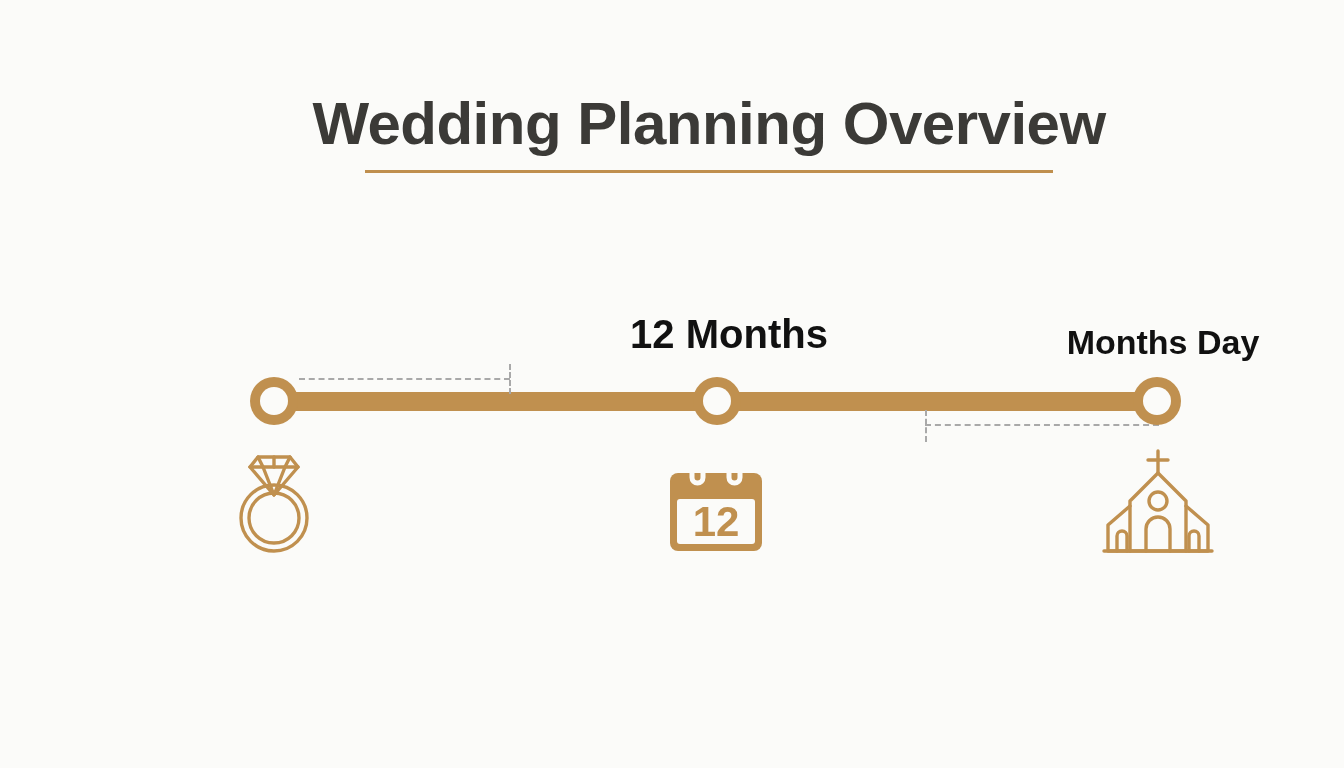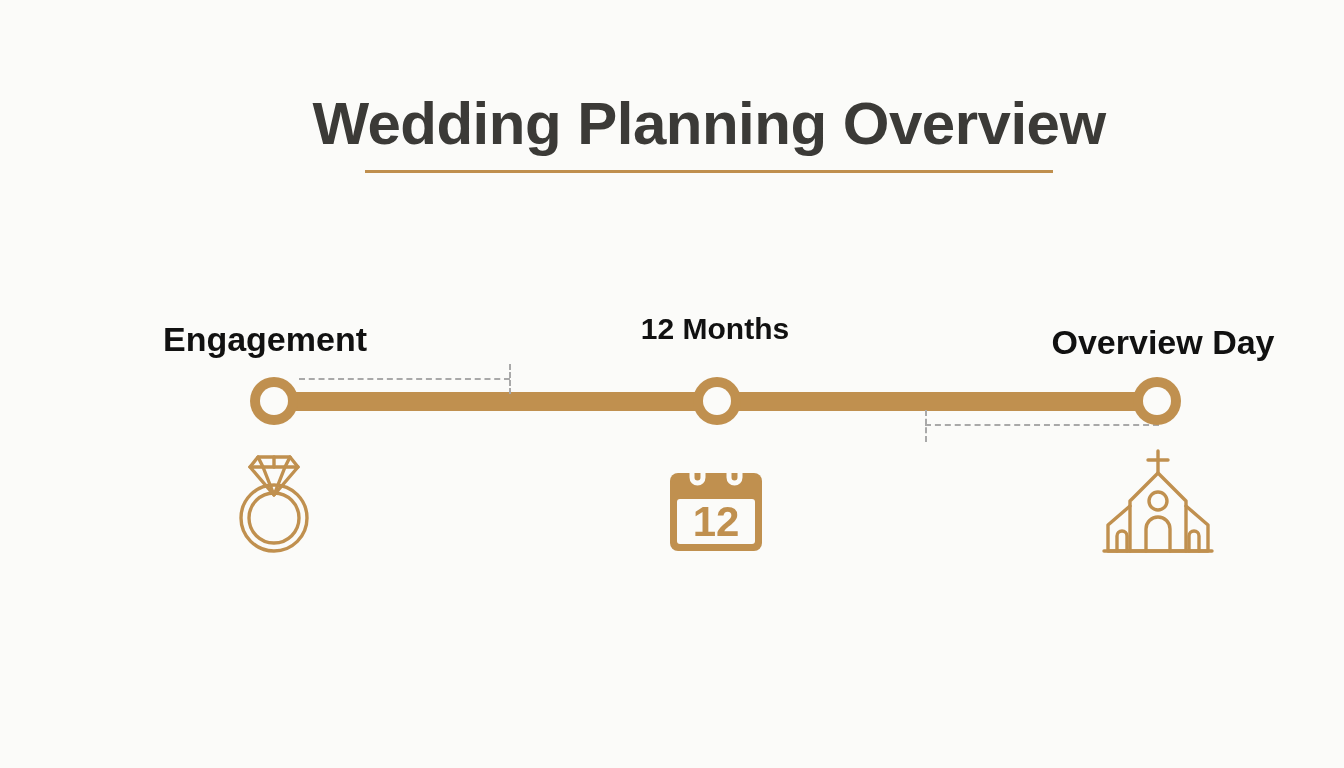--- a/index.html
+++ b/index.html
@@ -110,21 +110,21 @@
   .ms-label {
     position: absolute;
     font-family: "Liberation Sans", sans-serif;
     font-weight: bold;
     color: #111111;
     white-space: nowrap;
     text-align: center;
     transform: translateX(-50%);
   }
   .ms-label.l1 { left: 228px; top: 320px; font-size: 34px; }
-  .ms-label.l2 { left: 678px; top: 312px; font-size: 30px; }
+  .ms-label.l2 { left: 692px; top: 312px; font-size: 40px; }
   .ms-label.l3 { left: 1126px; top: 323px; font-size: 34px; }
 
   
   .icon-slot {
     position: absolute;
     width: 120px;
     height: 120px;
     transform: translateX(-50%);
   }
   .icon-slot.i1 { left: 237px; top: 443px; }
@@ -148,23 +148,22 @@
 
     <div class="dash-h dash-left-h"></div>
     <div class="dash-v dash-left-v"></div>
     <div class="dash-h dash-right-h"></div>
     <div class="dash-v dash-right-v"></div>
 
     <div class="node n1"></div>
     <div class="node n2"></div>
     <div class="node n3"></div>
 
-    <div class="ms-label l1">Engagement</div>
     <div class="ms-label l2">12 Months</div>
-    <div class="ms-label l3">Overview Day</div>
+    <div class="ms-label l3">Months Day</div>
 
     <div class="icon-slot i1">
       <svg viewBox="0 0 120 120" xmlns="http://www.w3.org/2000/svg">
         <g fill="none" stroke="#c0904f" stroke-width="3.4" stroke-linejoin="round" stroke-linecap="round">
           <circle cx="60" cy="75" r="33"></circle>
           <circle cx="60" cy="75" r="25"></circle>
           <path d="M36 24 L84 24 L60 52 Z"></path>
           <path d="M36 24 L44 14 L76 14 L84 24"></path>
           <path d="M44 14 L49 24 M60 14 L60 24 M76 14 L71 24"></path>
           <path d="M49 24 L60 52 L71 24"></path>

